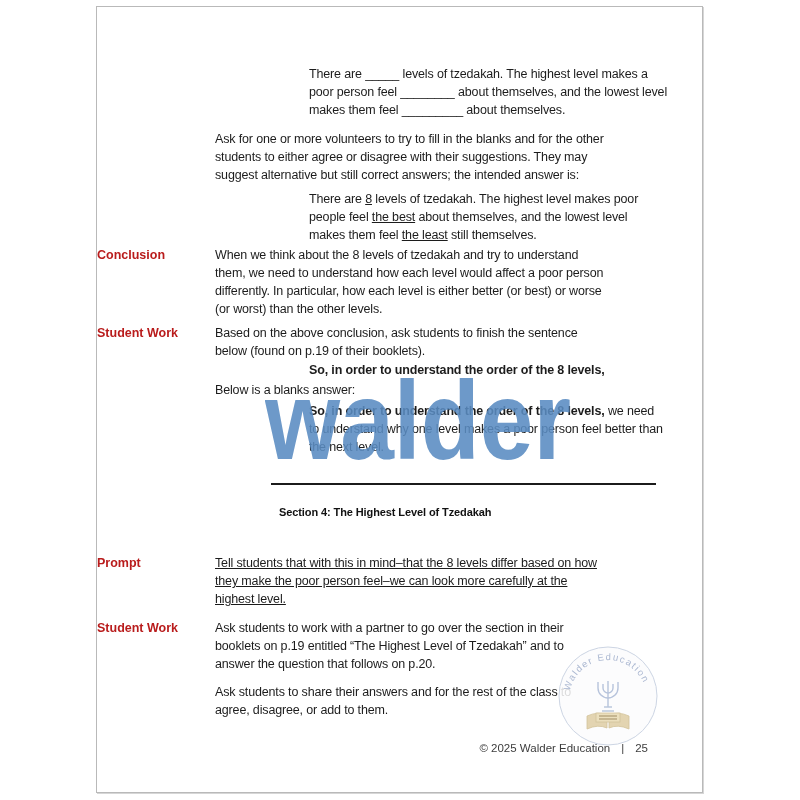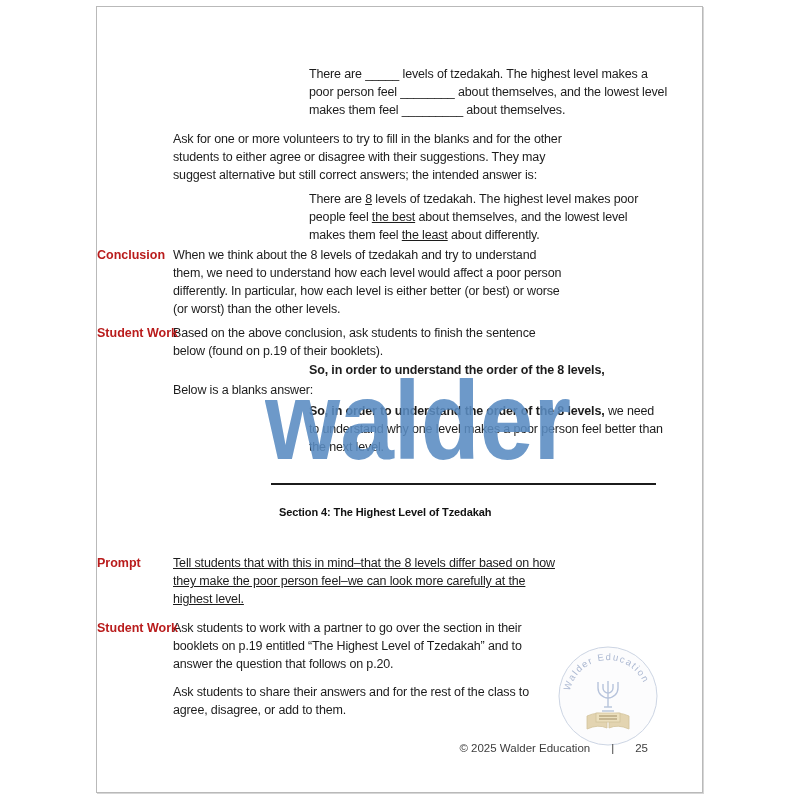--- a/index.html
+++ b/index.html
@@ -13,21 +13,21 @@
     box-shadow:1px 1px 0 #d6d6d6;
     overflow:hidden;
     color:#1a1a1a;
   }
   .row { position:absolute; left:0; right:0; }
   .row .label {
     position:absolute; left:0; top:0; width:167px;
     text-align:left; font-weight:700; font-size:12.5px; line-height:18px; color:#b91c1c;
   }
   .body {
-    margin-left:76px; margin-right:18px;
+    margin-left:118px; margin-right:18px;
     font-size:12.5px; line-height:18px; letter-spacing:-0.15px;
     white-space:pre-line; color:#1c1c1c;
   }
   .body.indent { margin-left:212px; }
   .bold { font-weight:700; }
   .u { text-decoration:underline; }
   .r-fill      { top:58px; }
   .r-volun     { top:123px; }
   .r-answer    { top:183px; }
   .r-concl     { top:239px; }
@@ -41,21 +41,21 @@
     background:#1b1b1b;
   }
   .sec-header {
     position:absolute; top:499px; left:182px;
     font-size:11px; font-weight:700; color:#111; letter-spacing:-0.1px;
   }
   .r-prompt   { top:547px;text-decoration:underline; }
   .r-sw2      { top:612px; }
   .footer {
     position:absolute; top:735px; right:54px;
-    display:flex; align-items:center; gap:21px;
+    display:flex; align-items:center; gap:11px;
     font-size:11.5px; color:#3d3d3d; letter-spacing:0;text-align:center;
   }
   .watermark {
     position:absolute; left:152px; top:356px;
     pointer-events:none;
     margin-left:16px;
   }
   .seal { position:absolute; left:458px; top:636px; }
 </style>
 </head>
@@ -71,21 +71,21 @@
 
   <div class="row r-volun">
     <div class="body">Ask for one or more volunteers to try to fill in the blanks and for the other
 students to either agree or disagree with their suggestions. They may
 suggest alternative but still correct answers; the intended answer is:</div>
   </div>
 
   <div class="row r-answer">
     <div class="body indent"><span>There are </span><span class="u">8</span><span> levels of tzedakah. The highest level makes poor
 people feel </span><span class="u">the best</span><span> about themselves, and the lowest level
-makes them feel </span><span class="u">the least</span><span> about differently.</span></div>
+makes them feel </span><span class="u">the least</span><span> still themselves.</span></div>
   </div>
 
   <div class="row r-concl">
     <div class="label">Conclusion</div>
     <div class="body">When we think about the 8 levels of tzedakah and try to understand
 them, we need to understand how each level would affect a poor person
 differently. In particular, how each level is either better (or best) or worse
 (or worst) than the other levels.</div>
   </div>
 

